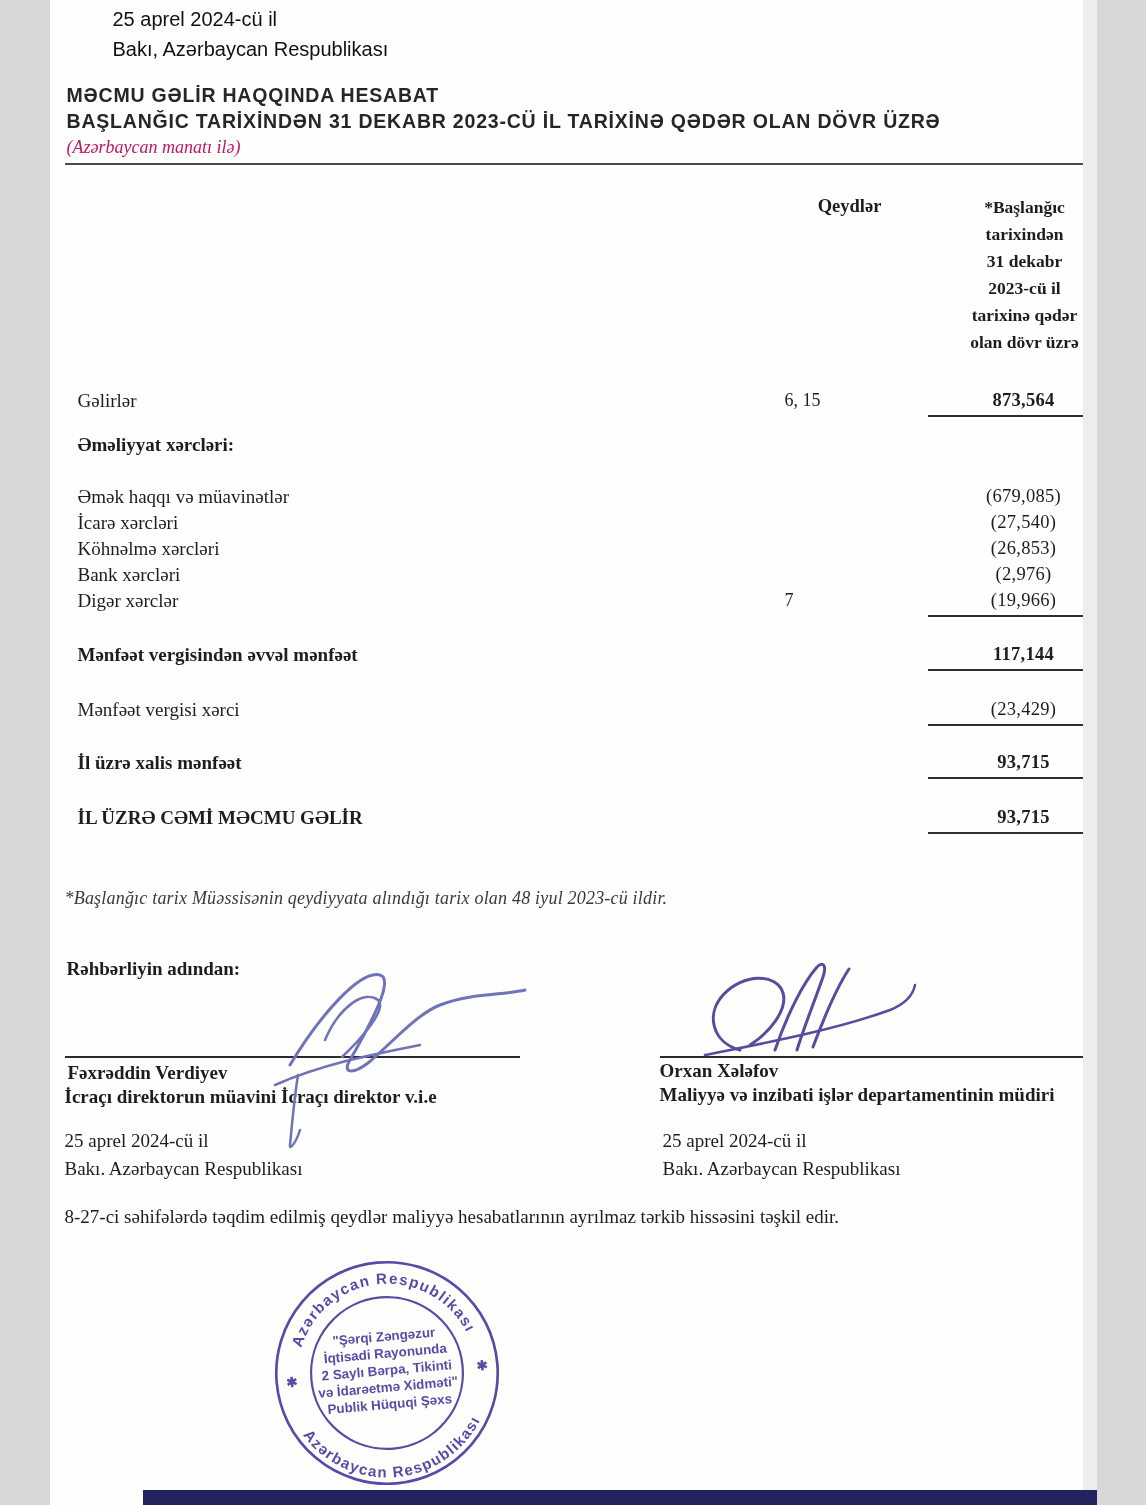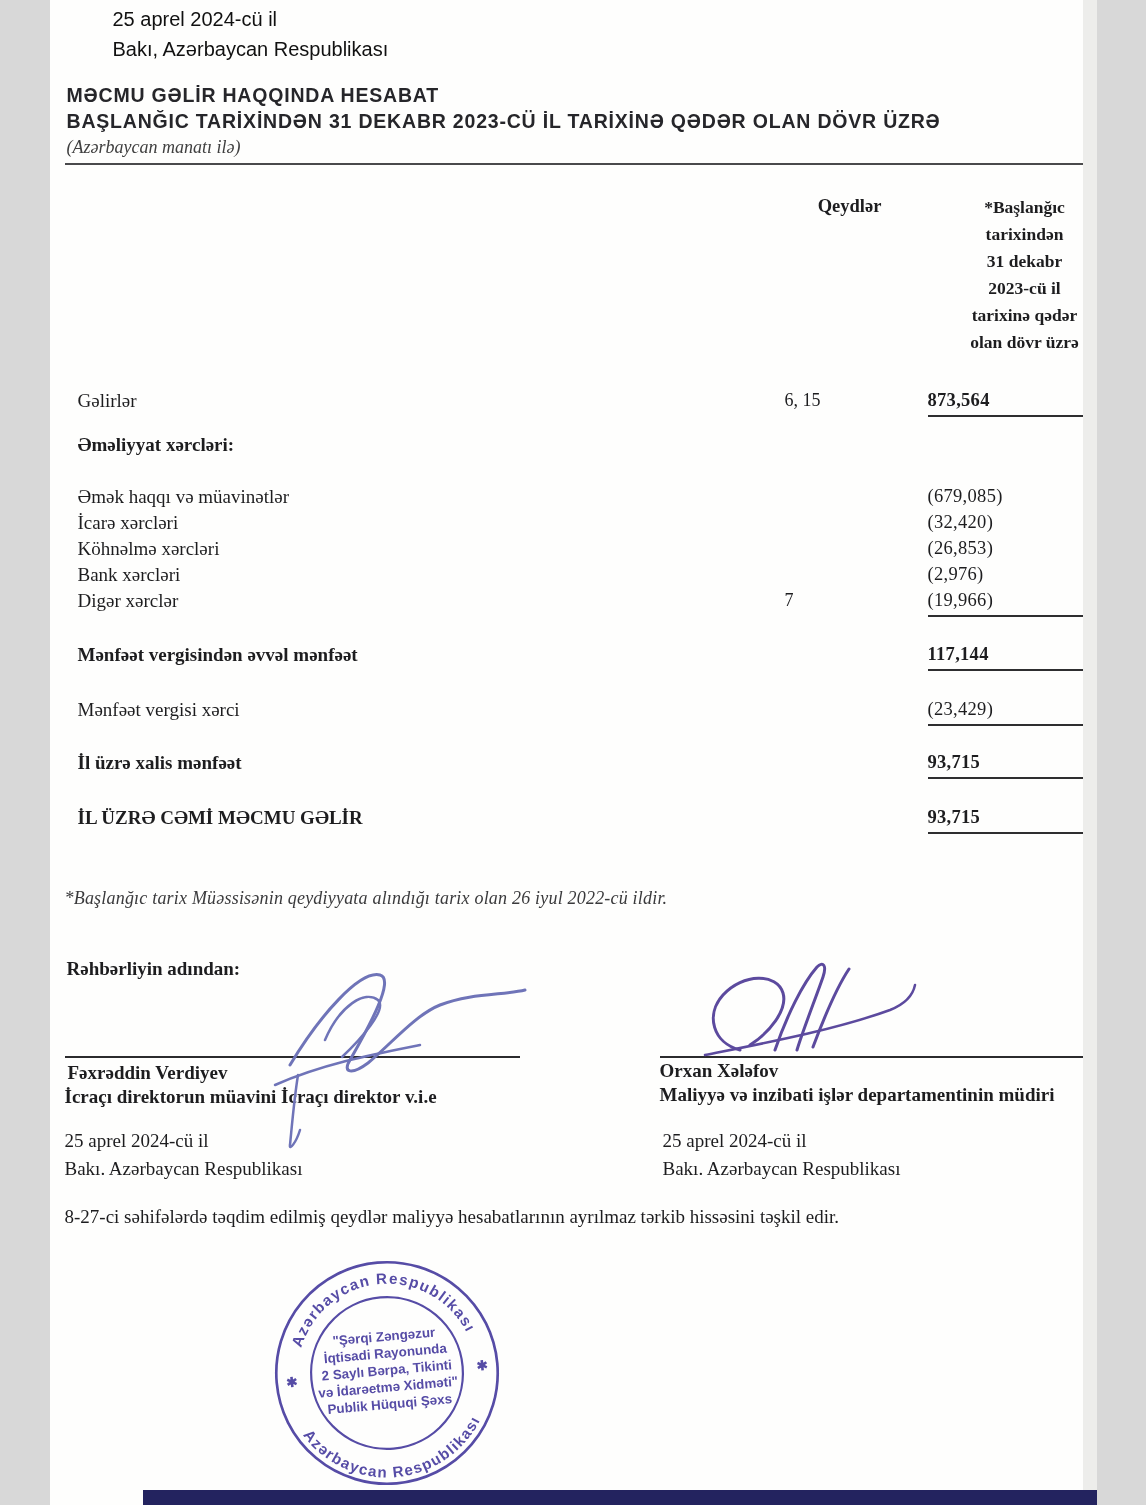--- a/index.html
+++ b/index.html
@@ -8,32 +8,32 @@
     overflow:hidden;font-family:"Liberation Serif",serif;color:#1d1d1f;
     margin:0 auto;
   }
   .abs{position:absolute;}
   .b{font-weight:700;}
 
   .hdr-line{left:63px;font-size:20px;font-family:"Liberation Sans",sans-serif;color:#111;}
 
   .title-line{left:17px;font-size:19.5px;font-weight:700;letter-spacing:.8px;
     font-family:"Liberation Sans",sans-serif;color:#26262a;}
-  .currency-note{left:17px;font-size:18px;font-style:italic;color:#404040;}
+  .currency-note{left:17px;font-size:18px;font-style:italic;color:#be185d;}
   .rule{left:15px;width:1052px;border-top:2px solid #4a4a4c;height:0;}
 
   .col-notes-hdr{left:735px;width:130px;top:196px;text-align:center;
     font-size:18.5px;font-weight:700;}
   .col-period-hdr{left:880px;width:190px;top:194px;text-align:center;
     font-size:17.5px;font-weight:700;line-height:27px;white-space:pre-line;}
 
   .trow{position:absolute;left:0;width:1146px;height:34px;}
   .cell-label{position:absolute;left:28px;top:0;font-size:19px;white-space:nowrap;}
   .cell-notes{position:absolute;left:735px;top:0;width:130px;text-align:left;font-size:18px;}
-  .cell-value{position:absolute;left:878px;top:0;width:192px;text-align:left;
+  .cell-value{position:absolute;left:878px;top:0;width:192px;text-align:center;
     font-size:18.5px;padding-bottom:4px;letter-spacing:.3px;}
   .ul{border-bottom:2px solid #2e2e30;}
 
   .footnote{left:15px;top:888px;font-size:18px;font-style:italic;color:#3a3a3c;letter-spacing:.2px;}
   .sig-heading{left:17px;top:958px;font-size:19px;font-weight:700;}
 
   .sig-line{border-top:2px solid #2b2b2d;height:0;top:1056px;}
   .sig-line.left{left:15px;width:455px;}
   .sig-line.right{left:610px;width:453px;}
 
@@ -89,21 +89,21 @@
     <div class="cell-label b">Əməliyyat xərcləri:</div>
   </div>
 
   <div class="trow" style="top:486px;">
     <div class="cell-label">Əmək haqqı və müavinətlər</div>
     <div class="cell-value">(679,085)</div>
   </div>
 
   <div class="trow" style="top:512px;padding-left:20px;">
     <div class="cell-label">İcarə xərcləri</div>
-    <div class="cell-value">(32,420)</div>
+    <div class="cell-value">(27,540)</div>
   </div>
 
   <div class="trow" style="top:538px;">
     <div class="cell-label">Köhnəlmə xərcləri</div>
     <div class="cell-value">(26,853)</div>
   </div>
 
   <div class="trow" style="top:564px;">
     <div class="cell-label">Bank xərcləri</div>
     <div class="cell-value">(2,976)</div>
@@ -128,21 +128,21 @@
   <div class="trow" style="top:752px;">
     <div class="cell-label b">İl üzrə xalis mənfəət</div>
     <div class="cell-value b ul">93,715</div>
   </div>
 
   <div class="trow" style="top:807px;">
     <div class="cell-label b">İL ÜZRƏ CƏMİ MƏCMU GƏLİR</div>
     <div class="cell-value b ul">93,715</div>
   </div>
 
-  <div class="abs footnote">*Başlanğıc tarix Müəssisənin qeydiyyata alındığı tarix olan 26 iyul 2022-cü ildir.</div>
+  <div class="abs footnote">*Başlanğıc tarix Müəssisənin qeydiyyata alındığı tarix olan 48 iyul 2023-cü ildir.</div>
 
   <div class="abs sig-heading">Rəhbərliyin adından:</div>
 
   <svg class="abs sig-svg left" style="left:180px;top:945px;" width="320" height="210" viewBox="0 0 320 210">
     <path d="M 60 120 C 90 70, 130 25, 150 30 C 165 34, 140 80, 120 115 C 112 128, 122 130, 138 118 C 160 100, 185 70, 210 60 C 240 48, 275 50, 295 45" stroke-width="3"></path>
     <path d="M 45 140 C 95 118, 150 108, 190 100" stroke-width="2.5"></path>
     <path d="M 95 95 C 110 60, 135 45, 148 55 C 158 64, 130 95, 112 112" stroke-width="2.5"></path>
     <path d="M 68 130 C 64 155, 62 180, 60 200 C 59 206, 66 198, 70 185" stroke-width="2.5"></path>
   </svg>
 

